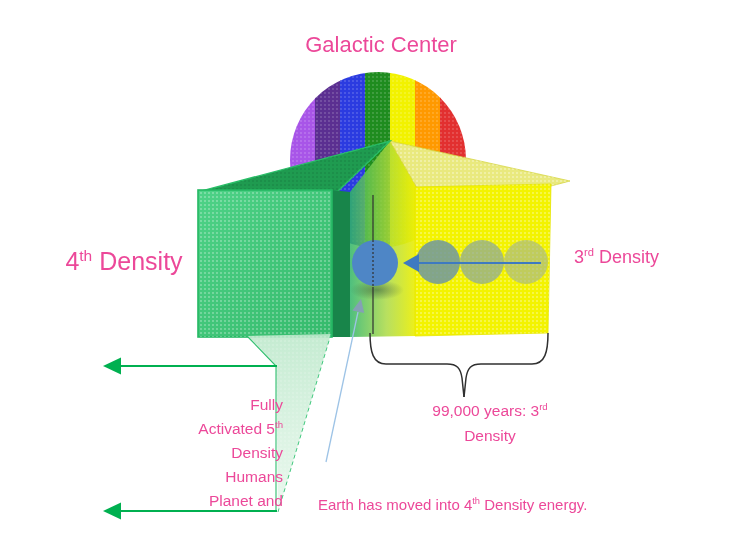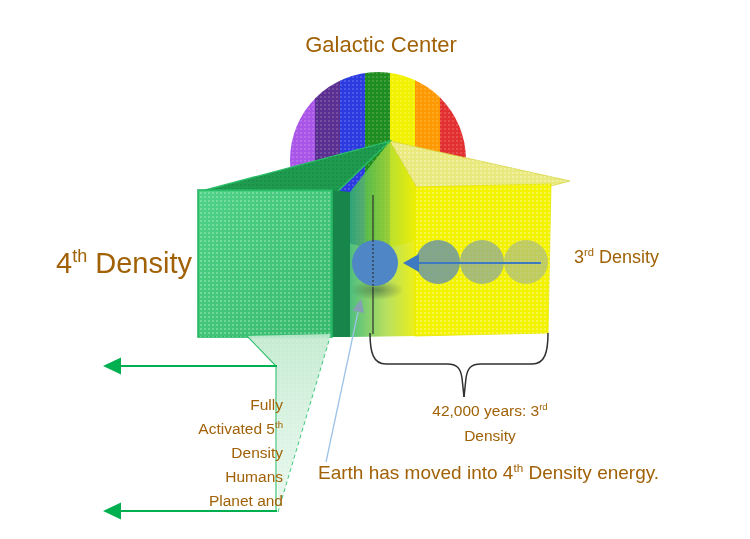--- a/index.html
+++ b/index.html
@@ -1,25 +1,25 @@
 <!DOCTYPE html>
 <html><head>
 <meta charset="utf-8">
 <style>
   html,body{margin:0;padding:0;background:#ffffff;}
   #canvas{position:relative;width:750px;height:539px;background:#ffffff;overflow:hidden;
           font-family:"Liberation Sans",sans-serif;color:#1a1a1a;}
   #scene{position:absolute;left:0;top:0;}
-  .lbl{position:absolute;color:#a16207;}
+  .lbl{position:absolute;color:#ec4899;}
   .title{left:281px;top:32px;width:200px;text-align:center;font-size:22px;}
-  .density-left{left:50px;top:247px;width:148px;text-align:center;font-size:29px;}
+  .density-left{left:50px;top:247px;width:148px;text-align:center;font-size:25px;}
   .density-right{left:574px;top:247px;width:160px;text-align:left;font-size:18px;}
   .fully{left:133px;top:393px;width:150px;text-align:right;font-size:15.5px;line-height:24px;}
   .years{left:410px;top:398px;width:160px;text-align:center;font-size:15.5px;line-height:25px;}
-  .earth{left:318px;top:462px;white-space:nowrap;font-size:19px;}
+  .earth{left:318px;top:496px;white-space:nowrap;font-size:15px;}
   sup{font-size:62%;line-height:0;vertical-align:super;}
   .word{margin-left:0.28em;}
 </style>
 </head>
 <body>
 
 <div id="canvas">
 
   <svg id="scene" width="750" height="539" viewBox="0 0 750 539">
     <defs>
@@ -140,21 +140,21 @@
 
   <div class="lbl fully">
     <div>Fully</div>
     <div><span>Activated 5</span><sup>th</sup></div>
     <div>Density</div>
     <div>Humans</div>
     <div>Planet and</div>
   </div>
 
   <div class="lbl years">
-    <div><span>42,000 years: 3</span><sup>rd</sup></div>
+    <div><span>99,000 years: 3</span><sup>rd</sup></div>
     <div>Density</div>
   </div>
 
   <div class="lbl earth">
     <span>Earth has moved into 4</span><sup>th</sup><span class="word">Density energy.</span>
   </div>
 
 </div>
 
 </body></html>

